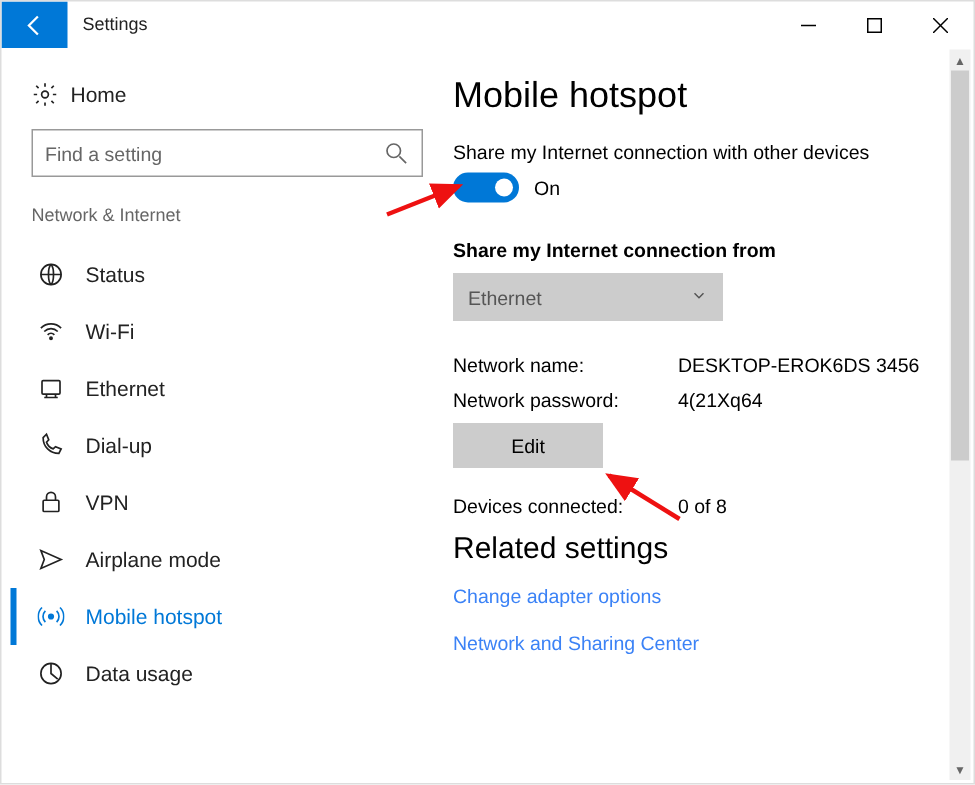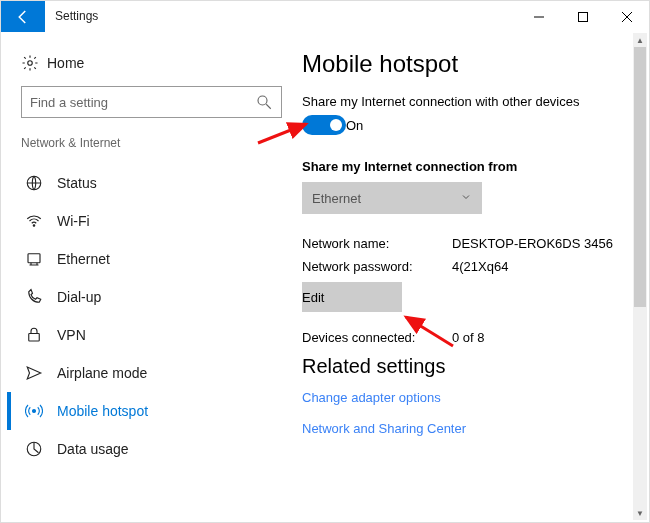--- a/index.html
+++ b/index.html
@@ -15,29 +15,29 @@
   .home-row { display: flex; align-items: center; gap: 8px; padding: 6px 10px 14px 14px; font-size: 14px; color: #222; }
   .search-box { margin: 0 14px 18px 14px; border: 1px solid #999; height: 32px; display: flex; align-items: center; padding: 0 8px; font-size: 13px; color: #666; justify-content: space-between; }
   .category { padding: 0 14px 14px 14px; font-size: 12px; color: #666; }
   .nav-item { display: flex; align-items: center; gap: 14px; padding: 10px 14px; font-size: 14px; color: #222; cursor: pointer; border-left: 4px solid transparent; }
   .nav-item.active { color: #0078d7; border-left-color: #0078d7; }
   .icon-slot { width: 18px; height: 18px; display: flex; align-items: center; justify-content: center; color: inherit; }
   .icon-slot svg { width: 18px; height: 18px; stroke: currentColor; fill: none; }
   .main { flex: 1; padding: 18px 12px 0 6px; overflow: hidden; position: relative; }
   .h1 { font-size: 24px; font-weight: 400; margin-bottom: 16px; }
   .desc { font-size: 13px; margin-bottom: 6px; }
-  .toggle-row { display: flex; align-items: center; margin-bottom: 24px; }
+  .toggle-row { display: flex; align-items: center; gap: 10px; margin-bottom: 24px; }
   .toggle { width: 44px; height: 20px; background: #0078d7; border-radius: 10px; position: relative; }
   .toggle-knob { width: 12px; height: 12px; background: #fff; border-radius: 50%; position: absolute; top: 4px; right: 4px; }
   .toggle-label { font-size: 13px; }
   .sub-label { font-size: 13px; margin-bottom: 8px; font-weight: bold; }
   .select { width: 180px; height: 32px; background: #ccc; display: flex; align-items: center; justify-content: space-between; padding: 0 10px; font-size: 13px; color: #555; margin-bottom: 22px; }
   .kv-row { display: flex; font-size: 13px; margin-bottom: 8px; }
   .kv-key { width: 150px; }
-  .edit-btn { width: 100px; height: 30px; background: #ccc; border: none; font-size: 13px; margin: 6px 0 18px 0; display: flex; align-items: center; justify-content: flex-start; }
+  .edit-btn { width: 100px; height: 30px; background: #ccc; border: none; font-size: 13px; margin: 6px 0 18px 0; display: flex; align-items: center; justify-content: center; }
   .h2 { font-size: 20px; font-weight: 400; margin: 10px 0 12px 0; }
   .link { color: #3b82f6; font-size: 13px; display: block; margin-bottom: 16px; cursor: pointer; }
   .scrollbar { position: absolute; right: 2px; top: 32px; width: 14px; bottom: 2px; background: #f0f0f0; }
   .scroll-thumb { position: absolute; left: 1px; right: 1px; top: 14px; height: 260px; background: #ccc; }
   .scroll-arrow { position: absolute; left: 0; right: 0; height: 14px; display: flex; align-items: center; justify-content: center; font-size: 8px; color: #666; }
   .scroll-arrow.up { top: 0; }
   .scroll-arrow.down { bottom: 0; }
 
   
   .arrow-anno { position: absolute; pointer-events: none; }

